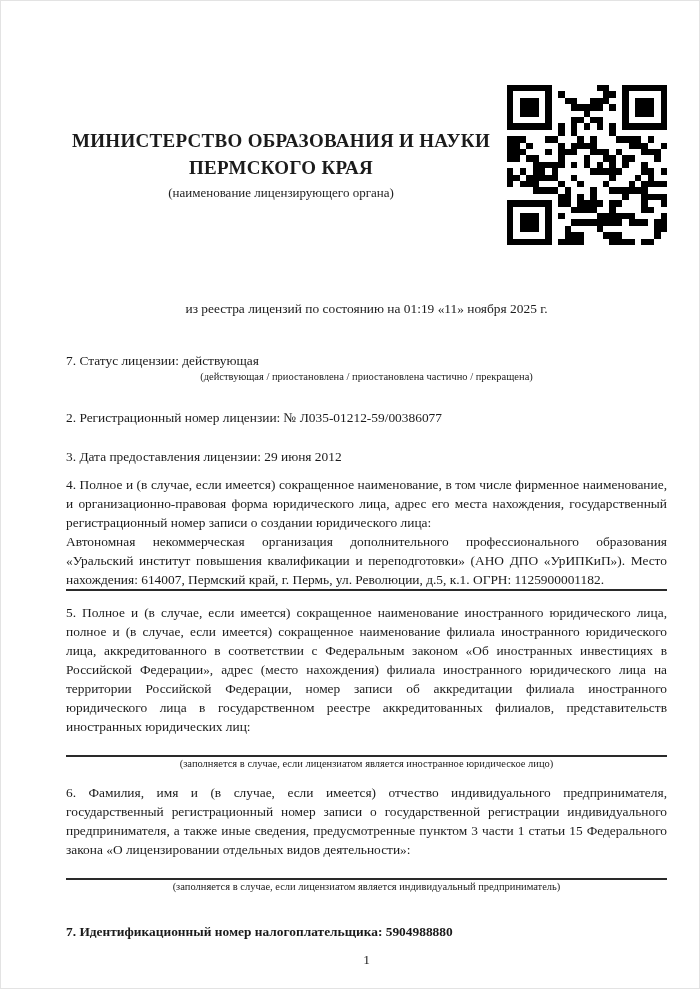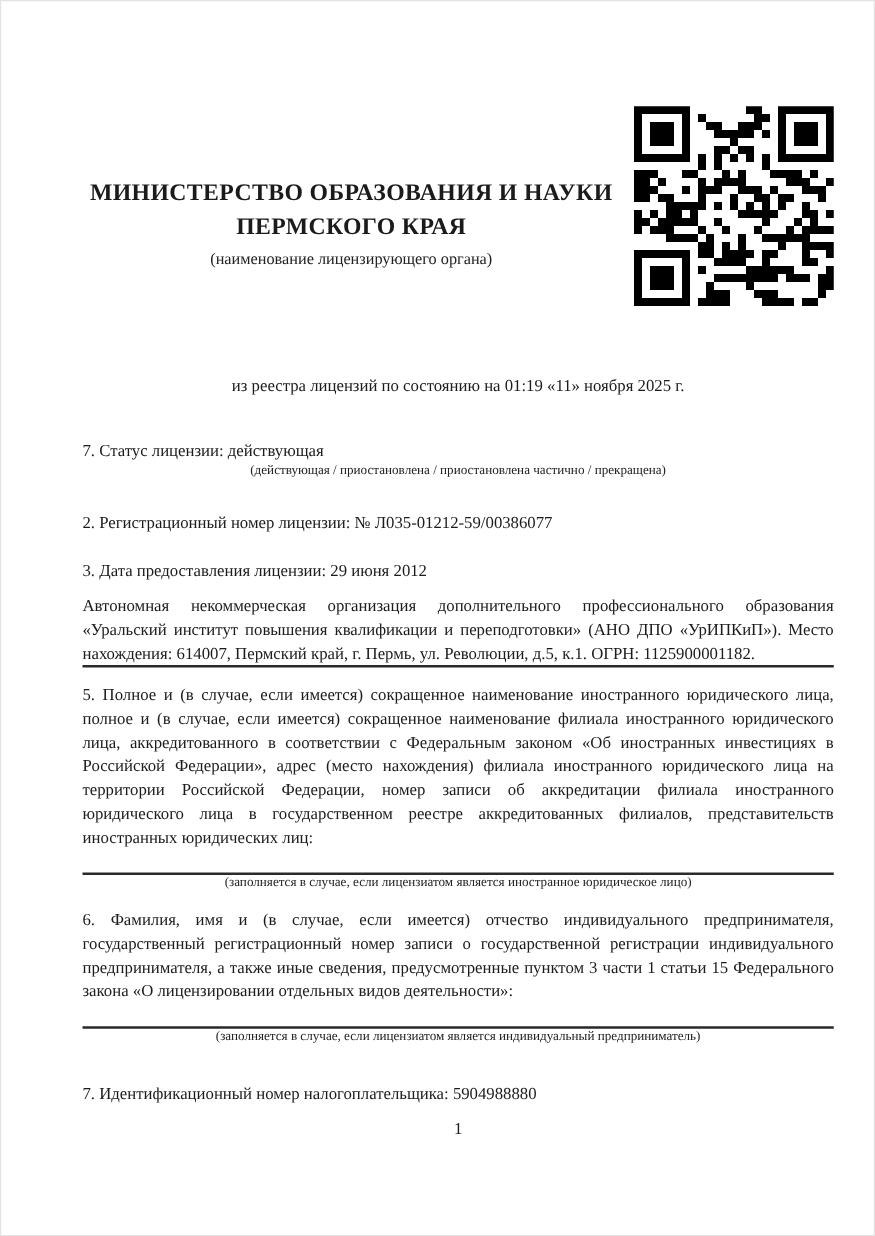--- a/index.html
+++ b/index.html
@@ -18,21 +18,21 @@
     position: absolute;
     left: 506px;
     top: 84px;
     width: 160px;
     height: 160px;
   }
   .qr svg { display: block; width: 160px; height: 160px; }
   .authority {
     position: absolute;
     left: 65px;
-    top: 140px;
+    top: 126px;
     width: 430px;
     text-align: center;
   }
   .authority-name {
     font-size: 19px;
     font-weight: bold;
     line-height: 27px;
     letter-spacing: 0.3px;
   }
   .authority-caption {
@@ -62,21 +62,21 @@
     border-top: 2px solid #2a2a2a;
     height: 0;
   }
   .blank-line { height: 19px; }
   .mt-i1 { margin-top: 33px; }
   .mt-i2 { margin-top: 24px; }
   .mt-i3 { margin-top: 20px; }
   .mt-i4 { margin-top: 9px; }
   .mt-i5 { margin-top: 12px; }
   .mt-i6 { margin-top: 12px; }
-  .mt-i7 { margin-top: 28px; }
+  .mt-i7 { margin-top: 28px; font-weight: bold; }
   .page-number {
     text-align: center;
     margin-top: 9px;
     font-size: 13.4px;
   }
 </style>
 </head>
 <body>
 
 <div class="page">
@@ -403,20 +403,21 @@
     </div>
 
     <p class="item mt-i1">7. Статус лицензии: действующая</p>
     <div class="caption">(действующая / приостановлена / приостановлена частично / прекращена)</div>
 
     <p class="item mt-i2">2. Регистрационный номер лицензии: № Л035-01212-59/00386077</p>
 
     <p class="item mt-i3">3. Дата предоставления лицензии: 29 июня 2012</p>
 
     <div class="mt-i4">
+      <p class="item just">4. Полное и (в случае, если имеется) сокращенное наименование, в том числе фирменное наименование, и организационно-правовая форма юридического лица, адрес его места нахождения, государственный регистрационный номер записи о создании юридического лица:</p>
       <p class="item just">Автономная некоммерческая организация дополнительного профессионального образования «Уральский институт повышения квалификации и переподготовки» (АНО ДПО «УрИПКиП»). Место нахождения: 614007, Пермский край, г. Пермь, ул. Революции, д.5, к.1. ОГРН: 1125900001182.</p>
       <div class="rule"></div>
     </div>
 
     <div class="mt-i5">
       <p class="item just">5. Полное и (в случае, если имеется) сокращенное наименование иностранного юридического лица, полное и (в случае, если имеется) сокращенное наименование филиала иностранного юридического лица, аккредитованного в соответствии с Федеральным законом «Об иностранных инвестициях в Российской Федерации», адрес (место нахождения) филиала иностранного юридического лица на территории Российской Федерации, номер записи об аккредитации филиала иностранного юридического лица в государственном реестре аккредитованных филиалов, представительств иностранных юридических лиц:</p>
       <div class="blank-line"></div>
       <div class="rule"></div>
       <div class="caption">(заполняется в случае, если лицензиатом является иностранное юридическое лицо)</div>
     </div>

